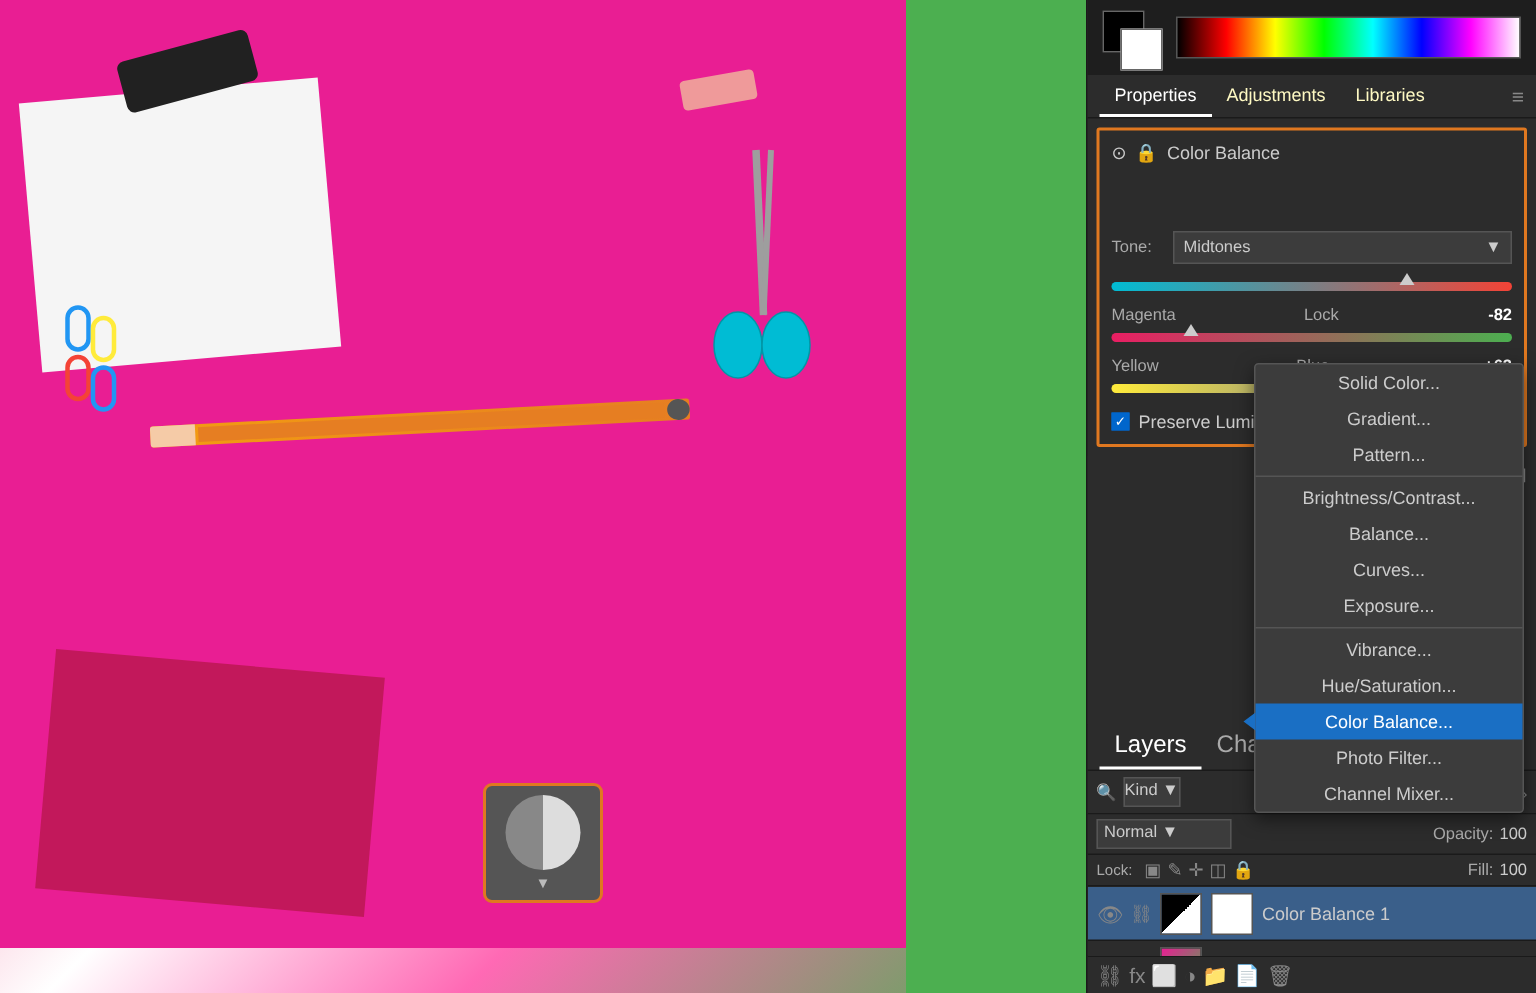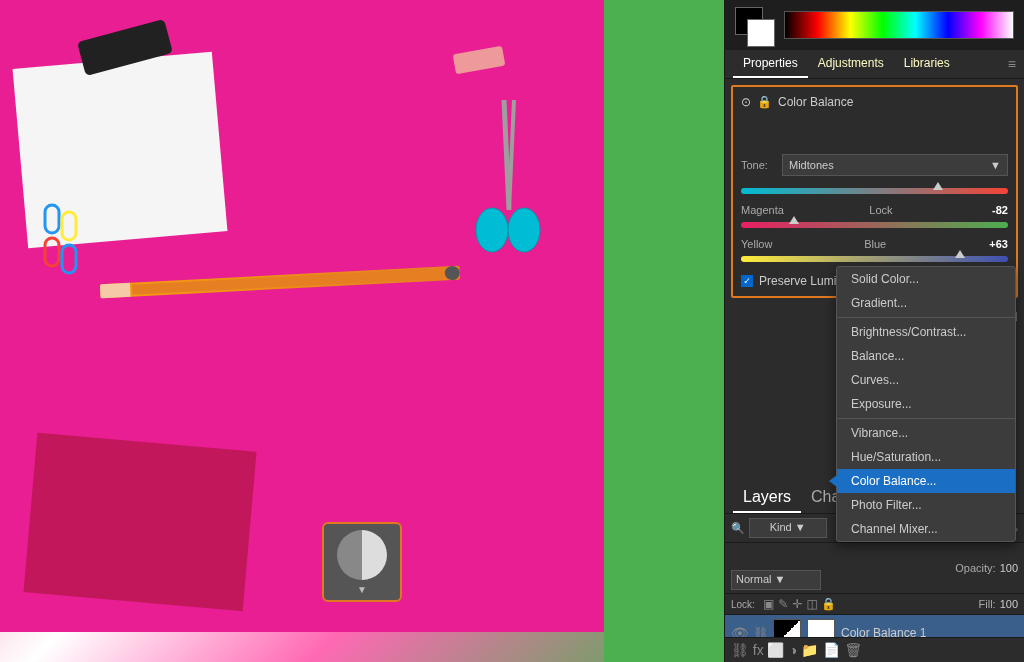--- a/index.html
+++ b/index.html
@@ -316,21 +316,21 @@
       padding: 4px 6px;
       gap: 4px;
       background: #2c2c2c;
       border-bottom: 1px solid #1a1a1a;
     }
     .kind-filter {
       background: #3c3c3c;
       border: 1px solid #555;
       color: #ccc;
       font-size: 11px;
-      padding: 2px 20px;
+      padding: 2px 0;
       height: 20px;
     }
     .filter-icons {
       display: flex;
       gap: 3px;
       margin-left: auto;
     }
     .filter-icon {
       color: #888;
       font-size: 13px;
@@ -347,21 +347,20 @@
       border-bottom: 1px solid #1a1a1a;
     }
     .blend-mode-select {
       background: #3c3c3c;
       border: 1px solid #555;
       color: #ccc;
       font-size: 11px;
       padding: 2px 4px;
       height: 20px;
       width: 90px;
-      margin-top: 24px;
     }
     .opacity-row {
       display: flex;
       align-items: center;
       gap: 4px;
       margin-left: auto;
     }
     .opacity-label {
       color: #aaa;
       font-size: 11px;
@@ -710,23 +709,24 @@
         <span class="bottom-icon">⬜</span>
         <span class="bottom-icon">◑</span>
         <span class="bottom-icon">📁</span>
         <span class="bottom-icon">📄</span>
         <span class="bottom-icon">🗑</span>
       </div>
     </div>
 
   </div>
 
-  <div class="context-menu" style="position:fixed;right:8px;bottom:120px;">
+  <div class="context-menu" style="position:fixed;right:8px;bottom:120px;text-align:center;">
     <div class="context-menu-item">Solid Color...</div>
     <div class="context-menu-item">Gradient...</div>
+    <div class="context-menu-item">Pattern...</div>
     <div class="context-menu-separator"></div>
     <div class="context-menu-item">Brightness/Contrast...</div>
     <div class="context-menu-item">Balance...</div>
     <div class="context-menu-item">Curves...</div>
     <div class="context-menu-item">Exposure...</div>
     <div class="context-menu-separator"></div>
     <div class="context-menu-item">Vibrance...</div>
     <div class="context-menu-item">Hue/Saturation...</div>
     <div class="context-menu-item active" style="position:relative;">
       <div class="arrow-left"></div>

